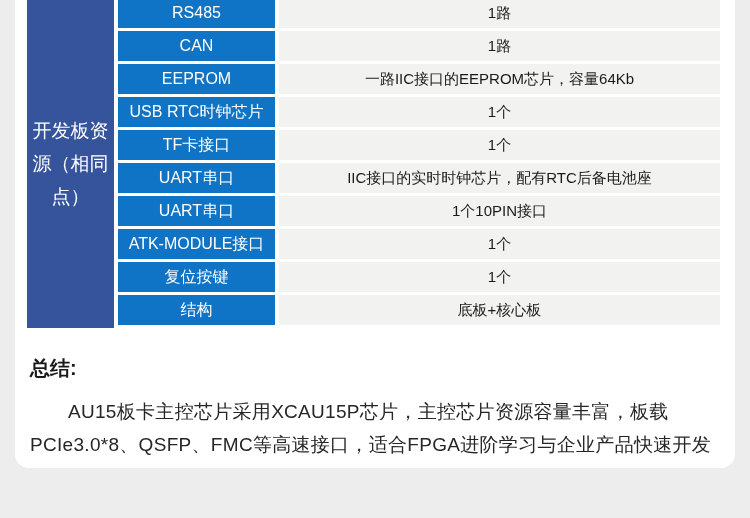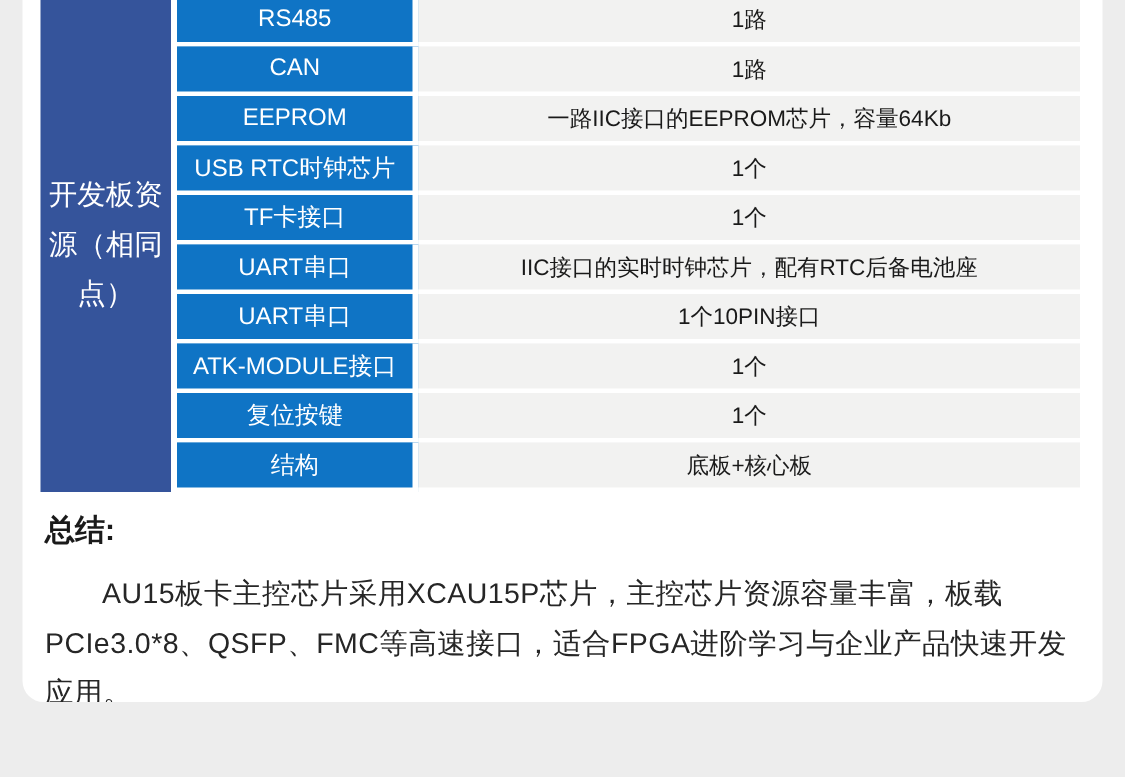--- a/index.html
+++ b/index.html
@@ -51,21 +51,21 @@
     font-size: 16px;
     border-right: 4px solid #ffffff;
   }
   td.value-cell {
     background: #f2f2f1;
     color: #1a1a1a;
     font-size: 15px;
   }
   .summary {
     padding: 0 16px 0 15px;
-    margin-top: 12px;
+    margin-top: 27px;
   }
   .summary-heading {
     font-size: 20px;
     font-weight: 700;
     color: #1a1a1a;
     margin-bottom: 13px;
   }
   .summary-body {
     font-size: 19px;
     line-height: 33px;

